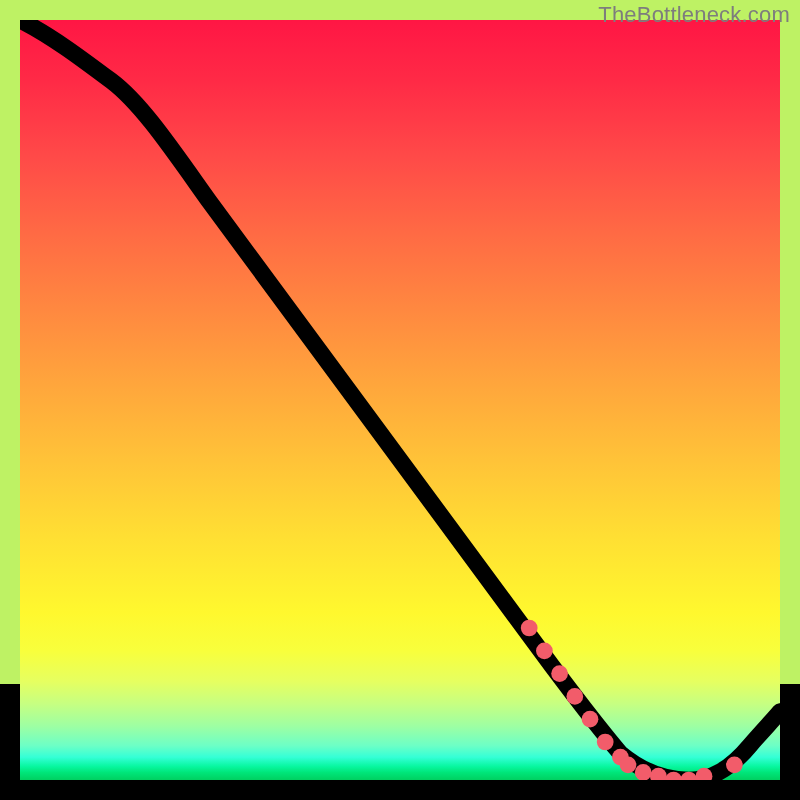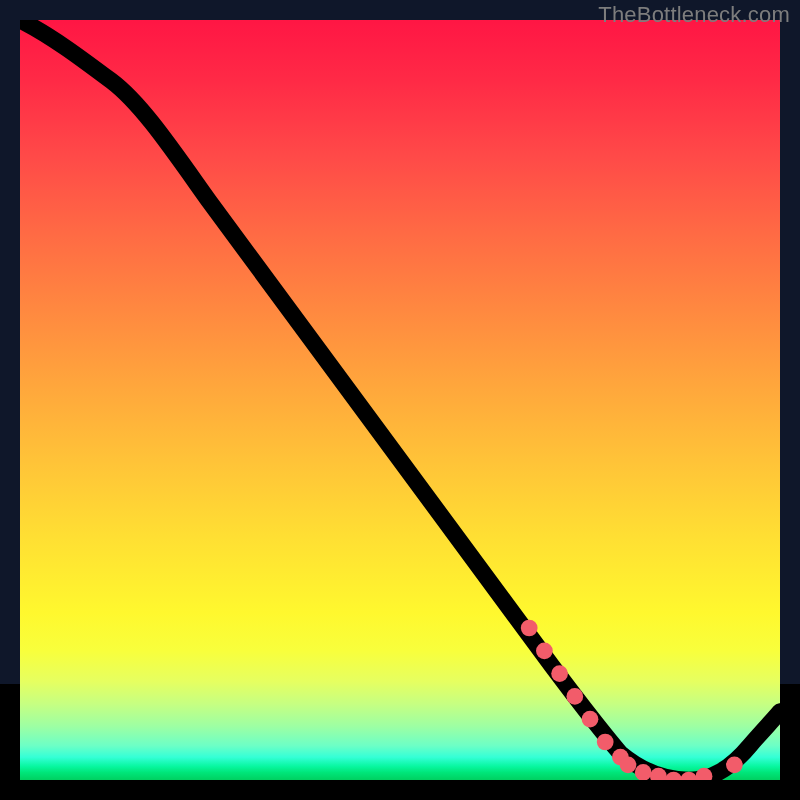--- a/index.html
+++ b/index.html
@@ -8,21 +8,21 @@
     width: 800px;
     height: 800px;
     background: #000;
     overflow: hidden;
     font-family: Arial, Helvetica, sans-serif;
   }
   .stage {
     position: relative;
     width: 800px;
     height: 684px;
-    background: #0f172a;
+    background: #bef264;
   }
   .plot {
     position: absolute;
     left: 20px;
     top: 20px;
     width: 760px;
     height: 760px;
   }
   .gradient {
     position: absolute;

